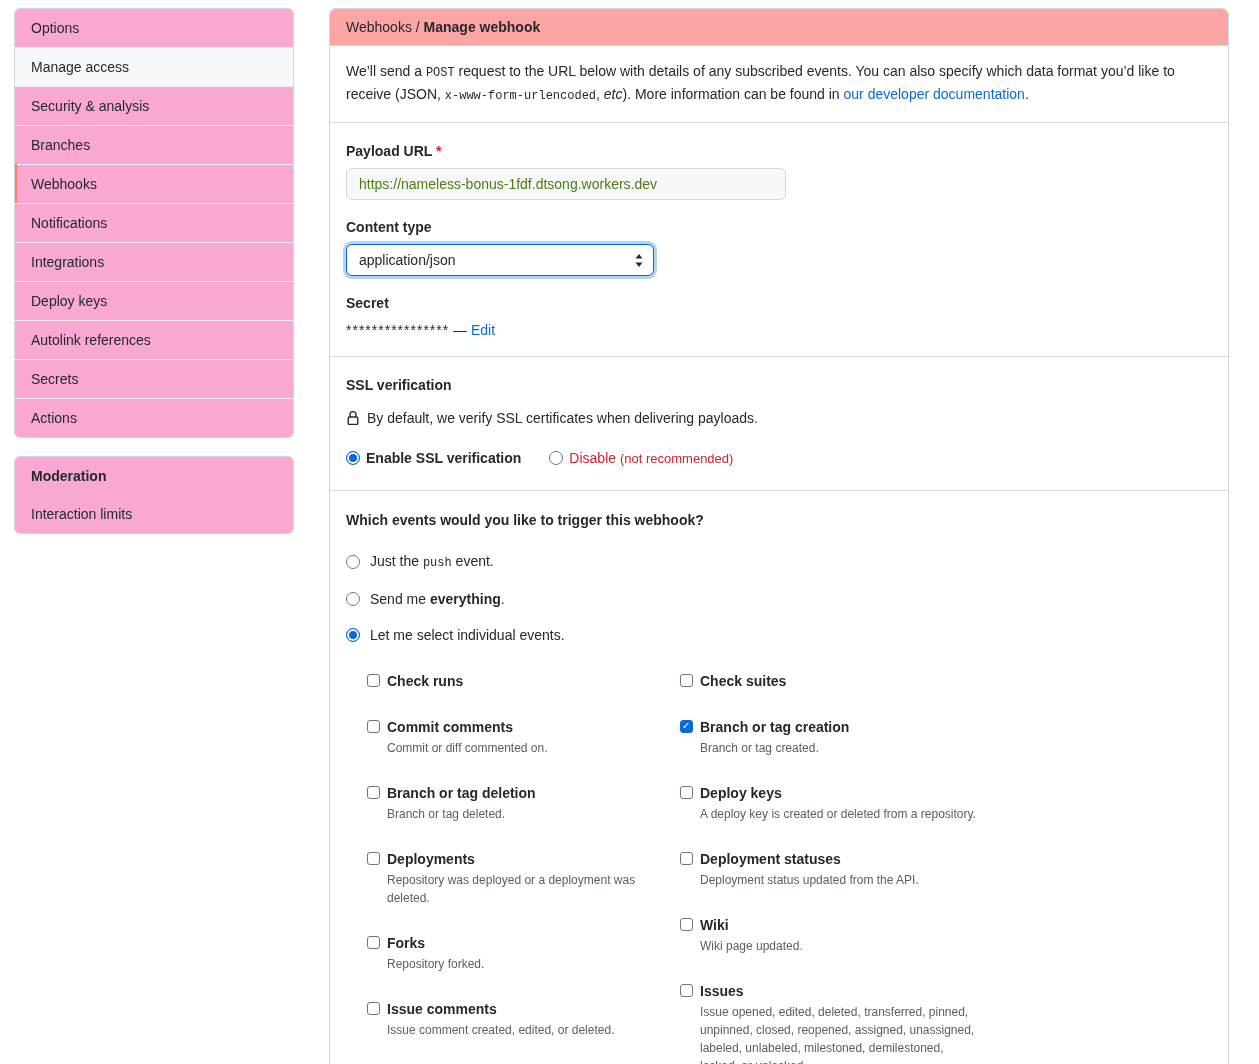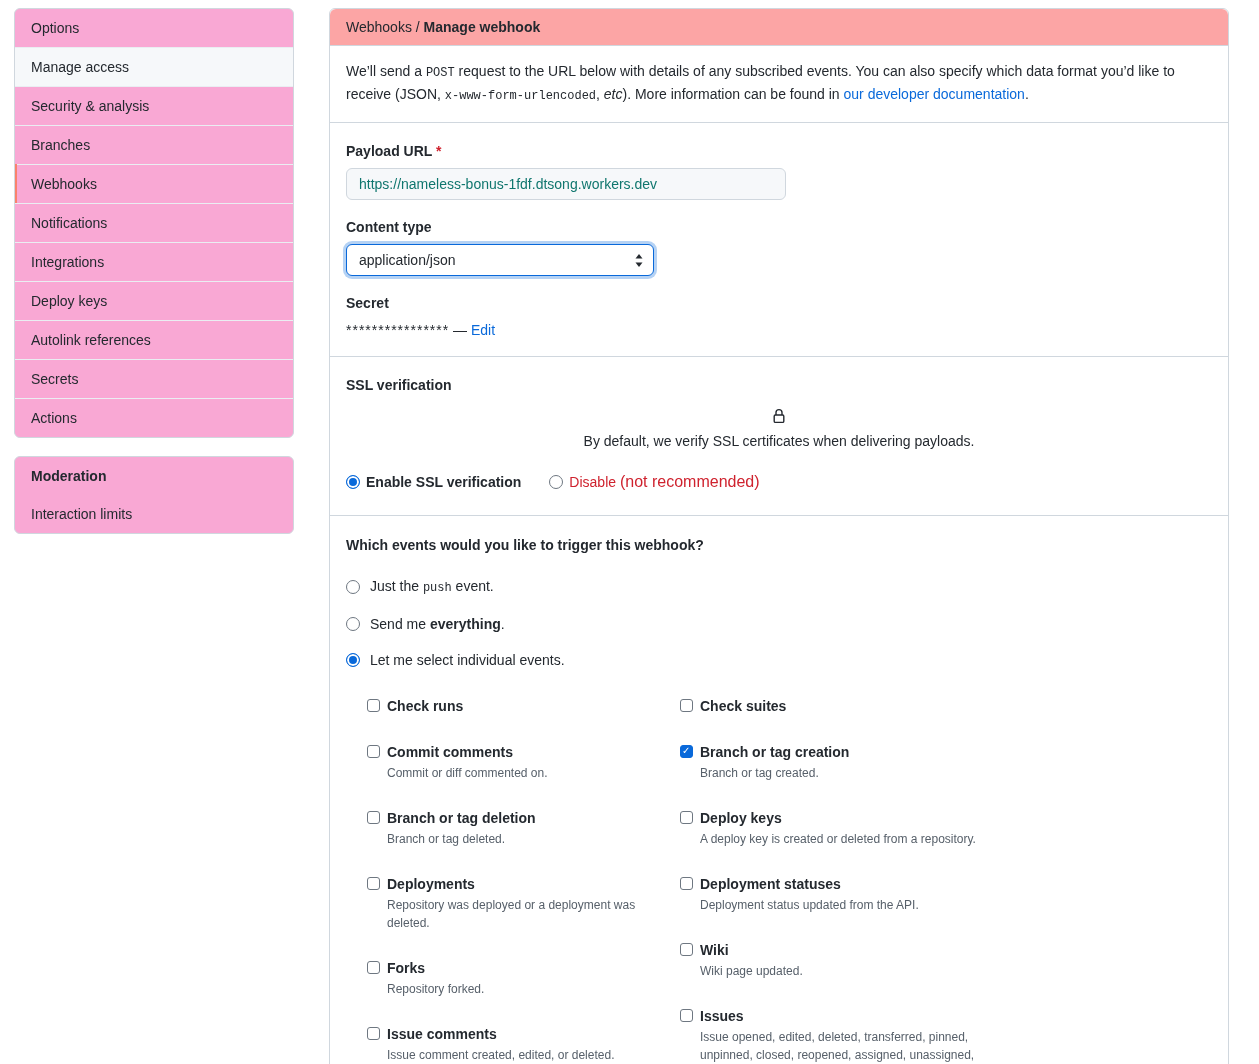--- a/index.html
+++ b/index.html
@@ -43,51 +43,51 @@
 
   .section { padding:16px; border-bottom:1px solid #d0d7de; }
   .section:last-child { border-bottom:none; }
   .form-section { padding-top:20px; }
 
   .field { margin-bottom:19px; }
   .field:last-child { margin-bottom:0; }
   .field-label { display:block; font-weight:600; margin-bottom:8px; line-height:17px; }
   .required-mark { color:#cf222e; }
   .text-input {
-    width:440px; height:32px; padding:5px 12px; font-size:14px; color:#0f766e;
+    width:440px; height:32px; padding:5px 12px; font-size:14px; color:#4d7c0f;
     background:#f6f8fa; border:1px solid #d0d7de; border-radius:6px;
     font-family:inherit; outline:none;
   }
   .select-control {
     width:308px; height:32px; padding:5px 26px 5px 12px; background:#fff;
     border:1px solid #0969da; border-radius:6px; box-shadow:0 0 0 3px rgba(9,105,218,0.3);
     display:flex; align-items:center; position:relative; cursor:pointer;
   }
   .select-control .unfold { position:absolute; right:9px; top:8px; }
 
   .secret-line { line-height:20px; }
   .secret-mask { letter-spacing:1px; }
   .secret-sep { color:#24292f; }
   .link { color:#0969da; cursor:pointer; }
 
   .sub-title { font-weight:600; line-height:17px; margin:4px 0 14px; }
-  .ssl-note { display:flex; align-items:center; gap:7px; margin-bottom:22px; line-height:20px;flex-direction:column; }
+  .ssl-note { display:flex; align-items:center; gap:7px; margin-bottom:22px; line-height:20px; }
   .ssl-note svg { flex-shrink:0; display:block; }
 
   .radio {
     width:14px; height:14px; border-radius:50%; border:1px solid #6e7781;
     background:#fff; flex-shrink:0; cursor:pointer;
   }
   .radio.checked { background:#0969da; border-color:#0969da; box-shadow:inset 0 0 0 2px #fff; }
 
   .ssl-radios { display:flex; align-items:center; gap:28px; margin-bottom:8px; }
   .radio-pair { display:flex; align-items:center; gap:6px; }
   .bold-label { font-weight:600; }
   .danger { color:#cf222e; }
-  .danger-note { font-size:16px; }
+  .danger-note { font-size:13px; }
 
   .events-title { font-weight:600; line-height:17px; margin:5px 0 22px; }
   .event-radio-row { display:flex; align-items:center; gap:10px; margin-bottom:16px; line-height:20px; }
   .strong { font-weight:600; }
 
   .checkbox-grid { display:flex; margin:26px 0 0 21px; }
   .checkbox-col { width:313px; flex-shrink:0; }
   .event-item { display:flex; margin-bottom:26px; }
   .checkbox {
     width:13px; height:13px; border:1px solid #6e7781; border-radius:3px; background:#fff;

